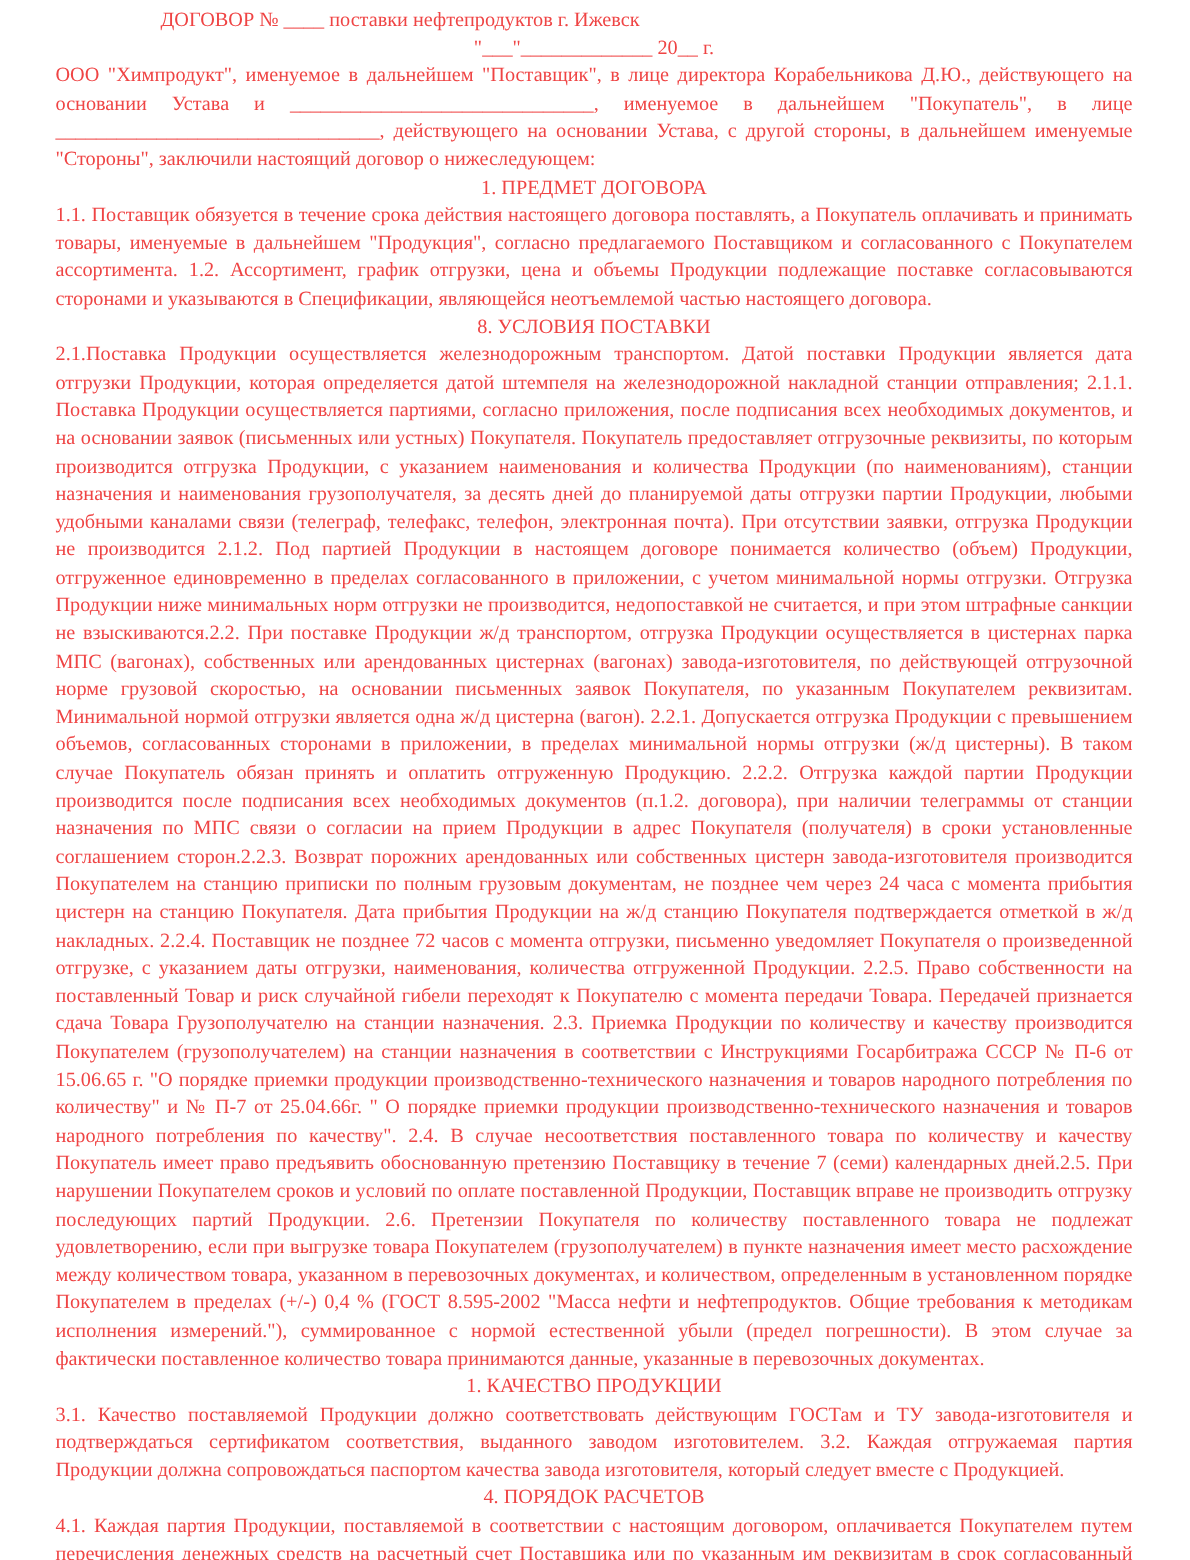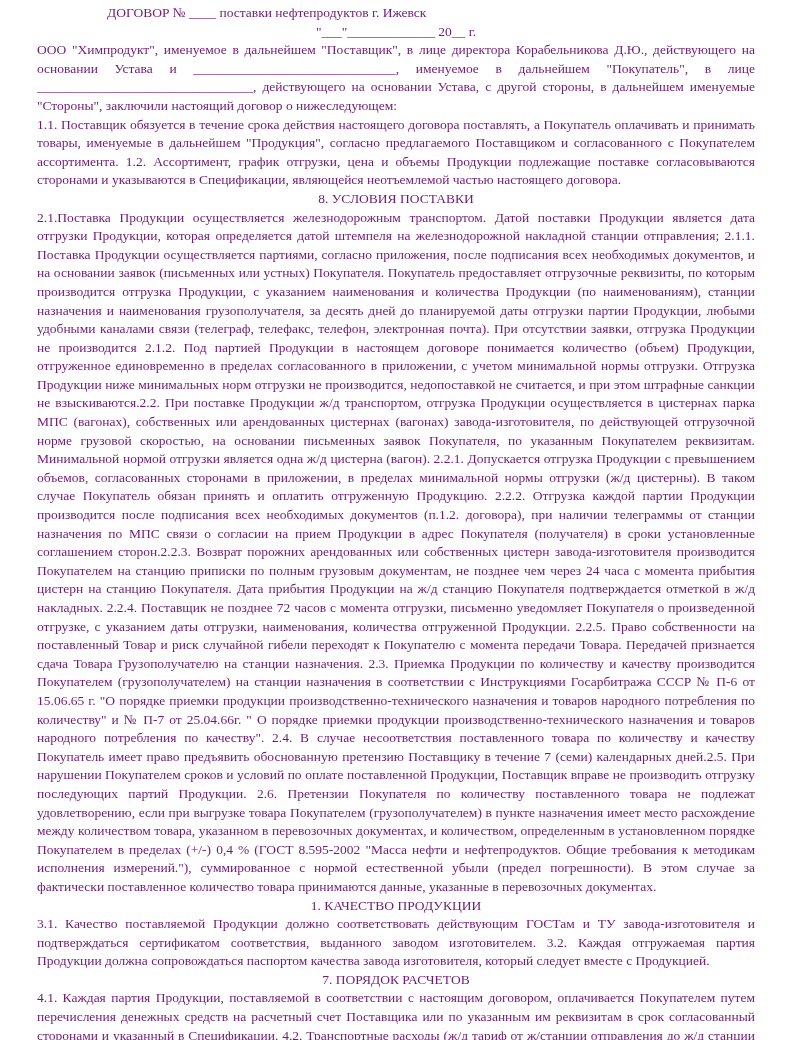--- a/index.html
+++ b/index.html
@@ -9,21 +9,21 @@
   }
   .page {
     position: relative;
     width: 793px;
     height: 1040px;
     background: #ffffff;
     overflow: hidden;
     font-family: "Liberation Serif", "DejaVu Serif", serif;
     font-size: 13.5px;
     line-height: 18.6px;
-    color: #701a75;
+    color: #ef4444;
   }
   .doc {
     padding: 4px 38px 0 37px;
   }
   p {
     margin: 0;
   }
   .title-line {
     text-align: left;
     text-indent: 70px;
@@ -48,25 +48,26 @@
 
 <div class="page">
   <div class="doc">
 
     <p class="title-line">ДОГОВОР № ____ поставки нефтепродуктов г. Ижевск</p>
 
     <p class="date-line">"___"_____________ 20__ г.</p>
 
     <p class="para">ООО "Химпродукт", именуемое в дальнейшем "Поставщик", в лице директора Корабельникова Д.Ю., действующего на основании Устава и ______________________________, именуемое в дальнейшем "Покупатель", в лице ________________________________, действующего на основании Устава, с другой стороны, в дальнейшем именуемые "Стороны", заключили настоящий договор о нижеследующем:</p>
 
+    <p class="section-heading">1. ПРЕДМЕТ ДОГОВОРА</p>
     <p class="para">1.1. Поставщик обязуется в течение срока действия настоящего договора поставлять, а Покупатель оплачивать и принимать товары, именуемые в дальнейшем "Продукция", согласно предлагаемого Поставщиком и согласованного с Покупателем ассортимента. 1.2. Ассортимент, график отгрузки, цена и объемы Продукции подлежащие поставке согласовываются сторонами и указываются в Спецификации, являющейся неотъемлемой частью настоящего договора.</p>
 
     <p class="section-heading">8. УСЛОВИЯ ПОСТАВКИ</p>
     <p class="para">2.1.Поставка Продукции осуществляется железнодорожным транспортом. Датой поставки Продукции является дата отгрузки Продукции, которая определяется датой штемпеля на железнодорожной накладной станции отправления; 2.1.1. Поставка Продукции осуществляется партиями, согласно приложения, после подписания всех необходимых документов, и на основании заявок (письменных или устных) Покупателя. Покупатель предоставляет отгрузочные реквизиты, по которым производится отгрузка Продукции, с указанием наименования и количества Продукции (по наименованиям), станции назначения и наименования грузополучателя, за десять дней до планируемой даты отгрузки партии Продукции, любыми удобными каналами связи (телеграф, телефакс, телефон, электронная почта). При отсутствии заявки, отгрузка Продукции не производится 2.1.2. Под партией Продукции в настоящем договоре понимается количество (объем) Продукции, отгруженное единовременно в пределах согласованного в приложении, с учетом минимальной нормы отгрузки. Отгрузка Продукции ниже минимальных норм отгрузки не производится, недопоставкой не считается, и при этом штрафные санкции не взыскиваются.2.2. При поставке Продукции ж/д транспортом, отгрузка Продукции осуществляется в цистернах парка МПС (вагонах), собственных или арендованных цистернах (вагонах) завода-изготовителя, по действующей отгрузочной норме грузовой скоростью, на основании письменных заявок Покупателя, по указанным Покупателем реквизитам. Минимальной нормой отгрузки является одна ж/д цистерна (вагон). 2.2.1. Допускается отгрузка Продукции с превышением объемов, согласованных сторонами в приложении, в пределах минимальной нормы отгрузки (ж/д цистерны). В таком случае Покупатель обязан принять и оплатить отгруженную Продукцию. 2.2.2. Отгрузка каждой партии Продукции производится после подписания всех необходимых документов (п.1.2. договора), при наличии телеграммы от станции назначения по МПС связи о согласии на прием Продукции в адрес Покупателя (получателя) в сроки установленные соглашением сторон.2.2.3. Возврат порожних арендованных или собственных цистерн завода-изготовителя производится Покупателем на станцию приписки по полным грузовым документам, не позднее чем через 24 часа с момента прибытия цистерн на станцию Покупателя. Дата прибытия Продукции на ж/д станцию Покупателя подтверждается отметкой в ж/д накладных. 2.2.4. Поставщик не позднее 72 часов с момента отгрузки, письменно уведомляет Покупателя о произведенной отгрузке, с указанием даты отгрузки, наименования, количества отгруженной Продукции. 2.2.5. Право собственности на поставленный Товар и риск случайной гибели переходят к Покупателю с момента передачи Товара. Передачей признается сдача Товара Грузополучателю на станции назначения. 2.3. Приемка Продукции по количеству и качеству производится Покупателем (грузополучателем) на станции назначения в соответствии с Инструкциями Госарбитража СССР № П-6 от 15.06.65 г. "О порядке приемки продукции производственно-технического назначения и товаров народного потребления по количеству" и № П-7 от 25.04.66г. " О порядке приемки продукции производственно-технического назначения и товаров народного потребления по качеству". 2.4. В случае несоответствия поставленного товара по количеству и качеству Покупатель имеет право предъявить обоснованную претензию Поставщику в течение 7 (семи) календарных дней.2.5. При нарушении Покупателем сроков и условий по оплате поставленной Продукции, Поставщик вправе не производить отгрузку последующих партий Продукции. 2.6. Претензии Покупателя по количеству поставленного товара не подлежат удовлетворению, если при выгрузке товара Покупателем (грузополучателем) в пункте назначения имеет место расхождение между количеством товара, указанном в перевозочных документах, и количеством, определенным в установленном порядке Покупателем в пределах (+/-) 0,4 % (ГОСТ 8.595-2002 "Масса нефти и нефтепродуктов. Общие требования к методикам исполнения измерений."), суммированное с нормой естественной убыли (предел погрешности). В этом случае за фактически поставленное количество товара принимаются данные, указанные в перевозочных документах.</p>
 
     <p class="section-heading">1. КАЧЕСТВО ПРОДУКЦИИ</p>
     <p class="para">3.1. Качество поставляемой Продукции должно соответствовать действующим ГОСТам и ТУ завода-изготовителя и подтверждаться сертификатом соответствия, выданного заводом изготовителем. 3.2. Каждая отгружаемая партия Продукции должна сопровождаться паспортом качества завода изготовителя, который следует вместе с Продукцией.</p>
 
-    <p class="section-heading">7. ПОРЯДОК РАСЧЕТОВ</p>
+    <p class="section-heading">4. ПОРЯДОК РАСЧЕТОВ</p>
     <p class="para">4.1. Каждая партия Продукции, поставляемой в соответствии с настоящим договором, оплачивается Покупателем путем перечисления денежных средств на расчетный счет Поставщика или по указанным им реквизитам в срок согласованный сторонами и указанный в Спецификации. 4.2. Транспортные расходы (ж/д тариф от ж/станции отправления до ж/д станции назначения) оплачивается Покупателем отдельно, на основании выставленных счетов-фактур. 4.2.1. По согласованию сторон транспортные расходы могут быть включены в стоимость Продукции, о чем указывается в Спецификации. 4.3. Цена на Продукцию, согласованная сторонами, с учетом всех налогов, указывается в приложении на период поставки партии Продукции, действует без изменений до момента поставки Поставщиком всего согласованного объема Продукции. 4.4. Датой оплаты по настоящему договору считается дата поступления денежных средств на расчетный счет Поставщика. 4.5. Окончательный взаиморасчет между сторонами за поставленную партию Продукции производится на основании актов сверки объемов поставленной Продукции (по наименованиям), который стороны составляют и подписывают ежеквартально.4.6. По согласованию сторон возможны иные порядок и форма расчетов, не запрещенные действующим законодательством РФ. 4.7. При наличии у покупателя дебиторской задолженности перед Поставщиком, денежные средства, поступившие от Покупателя, засчитываются как последовательная оплата продукции, вознаграждения, расходов по ее транспортировке и дополнительных расходов, в соответствии с выставленными Поставщиком счетами- фактурами, начиная</p>
 
   </div>
 </div>
 
 </body></html>

